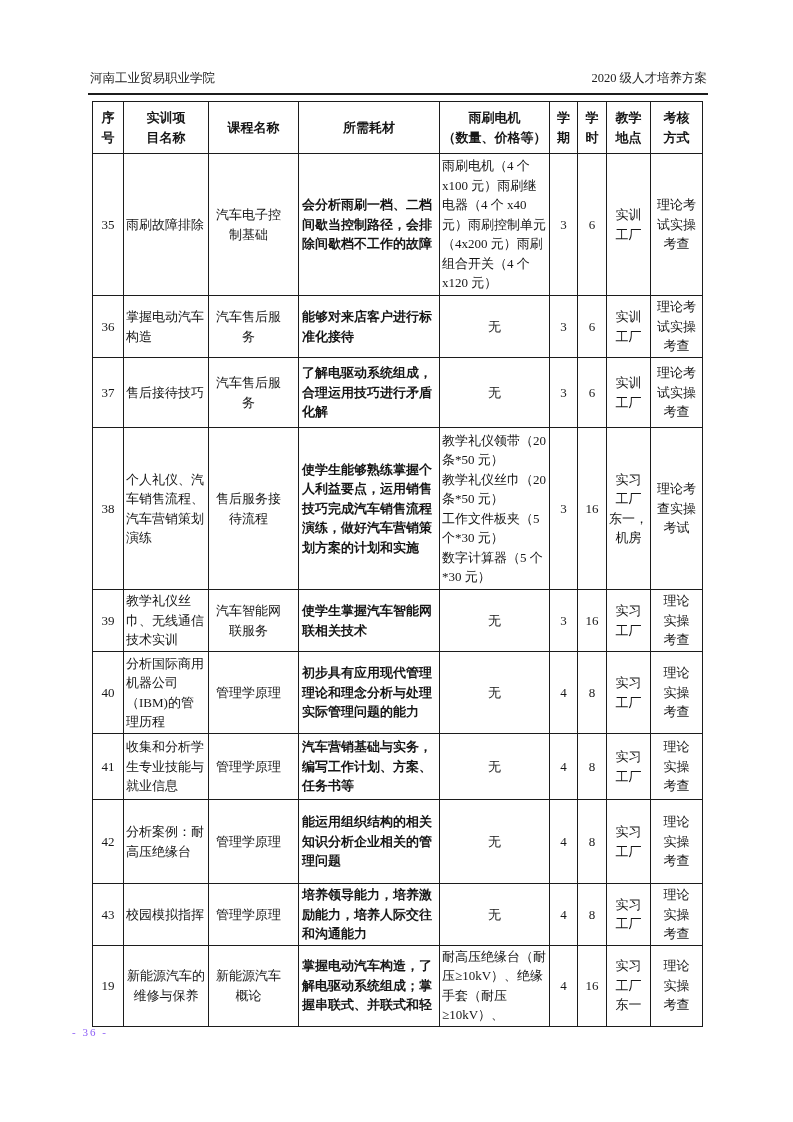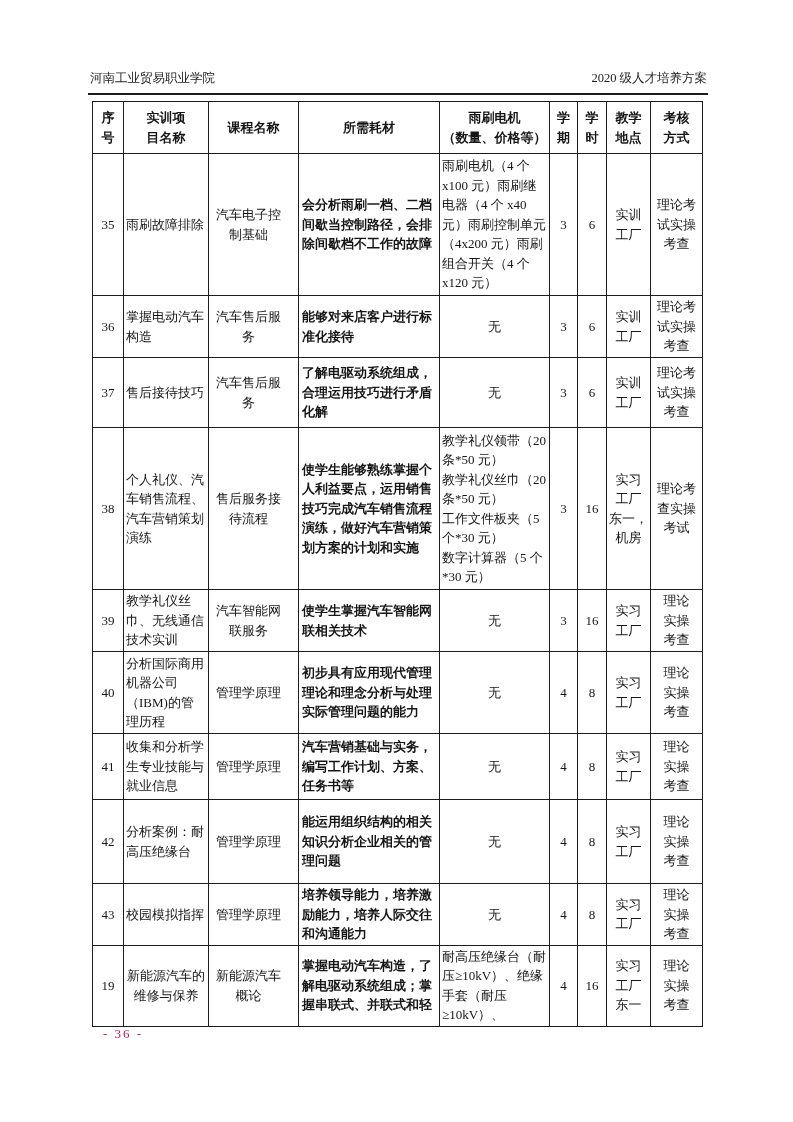--- a/index.html
+++ b/index.html
@@ -68,25 +68,25 @@
   tbody tr:nth-child(10) { height: 70px; }
   td:nth-child(1), td:nth-child(6), td:nth-child(7),
   td:nth-child(8), td:nth-child(9) { text-align: center; }
   td:nth-child(2), td:nth-child(3), td:nth-child(4), td:nth-child(5) { text-align: left; }
   td:nth-child(3) { padding-right: 12px; text-align: center; }
   td:nth-child(4) { padding: 1px 3px; font-weight: bold; }
   tbody tr:nth-child(10) td:nth-child(2) { text-align: center; }
   td.cell-none { text-align: center; }
   .footer {
     position: absolute;
-    left: 103px;
+    left: 72px;
     top: 1026px;
-    font-size: 13px;
+    font-size: 11px;
     letter-spacing: 2px;
-    color: #be185d;
+    color: #8b5cf6;
   }
 </style>
 </head>
 <body>
 
 <div class="page">
   <div class="content">
 
     <div class="doc-header">
       <span>河南工业贸易职业学院</span>

